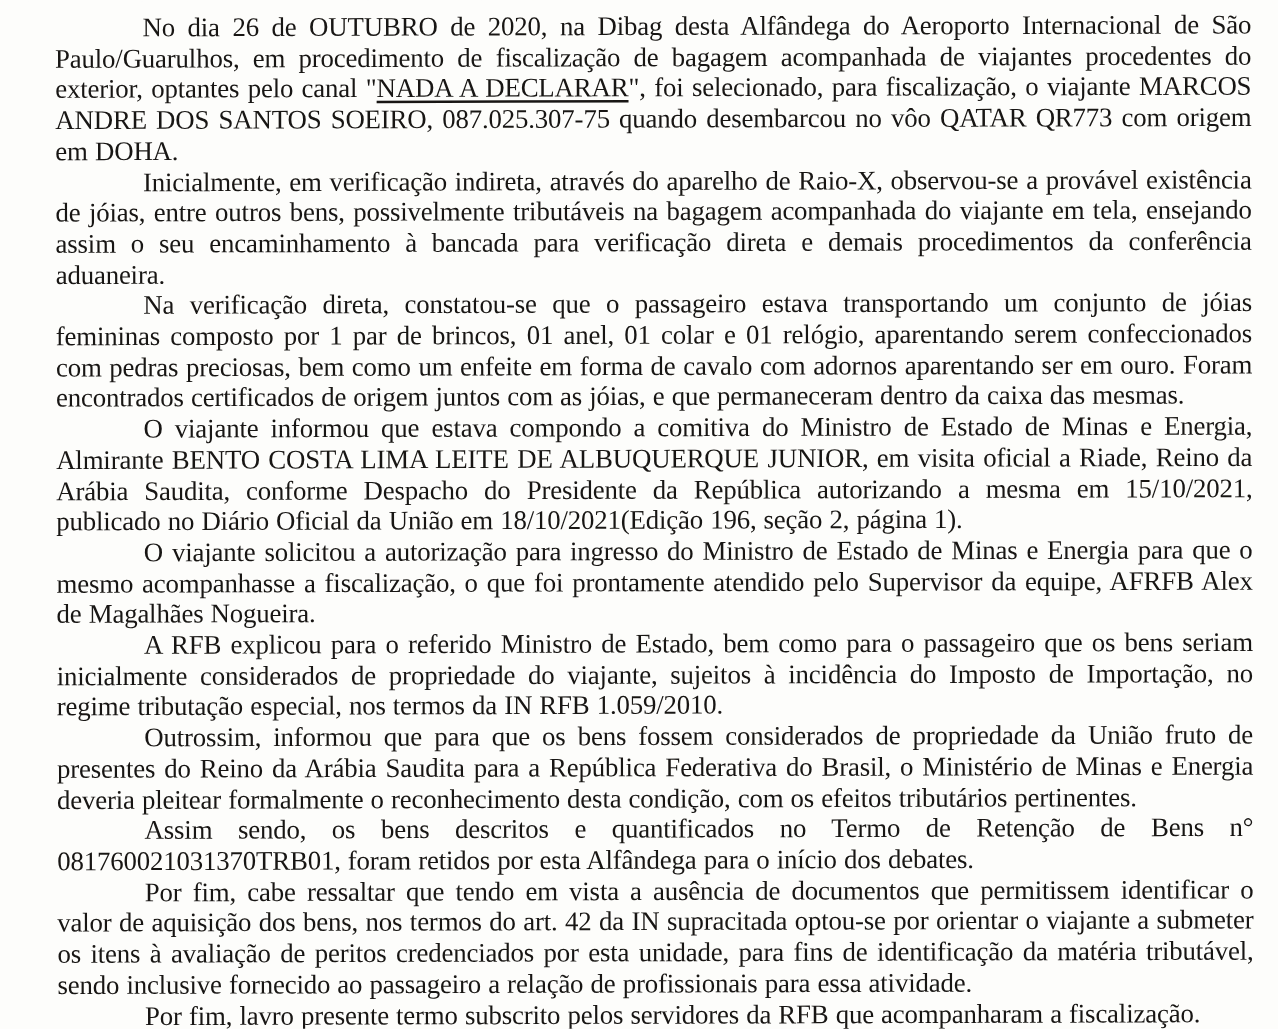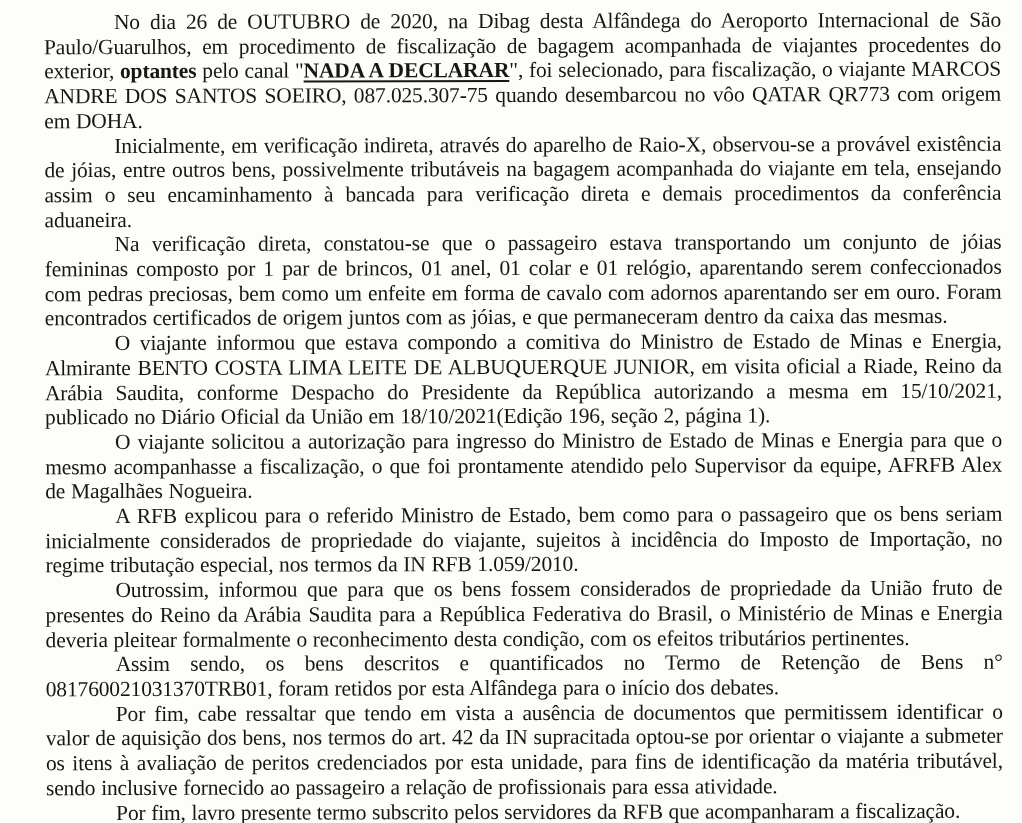--- a/index.html
+++ b/index.html
@@ -24,21 +24,21 @@
     line-height: 24.7px;
     transform: rotate(-0.15deg);
   }
   .doc-body p {
     margin: 0;
     text-align: justify;
     text-indent: 70px;
     letter-spacing: -0.15px;
     word-spacing: 0.5px;
   }
-  .seg-bold { font-weight: bold; }
+  .seg-bold { font-weight: normal; }
   .seg-underline { text-decoration: underline; text-underline-offset: 3px; }
 </style>
 </head>
 <body>
 
 <div class="page">
   <div class="doc-body">
       <p><span>No dia 26 de OUTUBRO de 2020, na Dibag desta Alfândega do Aeroporto Internacional de São Paulo/Guarulhos, em procedimento de fiscalização de bagagem acompanhada de viajantes procedentes do exterior, </span><span class="seg-bold">optantes</span><span> pelo canal "</span><span class="seg-bold seg-underline">NADA A DECLARAR</span><span>", foi selecionado, para fiscalização, o viajante MARCOS ANDRE DOS SANTOS SOEIRO, 087.025.307-75 quando desembarcou no vôo QATAR QR773 com origem em DOHA.</span></p>
       <p><span>Inicialmente, em verificação indireta, através do aparelho de Raio-X, observou-se a provável existência de jóias, entre outros bens, possivelmente tributáveis na bagagem acompanhada do viajante em tela, ensejando assim o seu encaminhamento à bancada para verificação direta e demais procedimentos da conferência aduaneira.</span></p>
       <p><span>Na verificação direta, constatou-se que o passageiro estava transportando um conjunto de jóias femininas composto por 1 par de brincos, 01 anel, 01 colar e 01 relógio, aparentando serem confeccionados com pedras preciosas, bem como um enfeite em forma de cavalo com adornos aparentando ser em ouro. Foram encontrados certificados de origem juntos com as jóias, e que permaneceram dentro da caixa das mesmas.</span></p>

